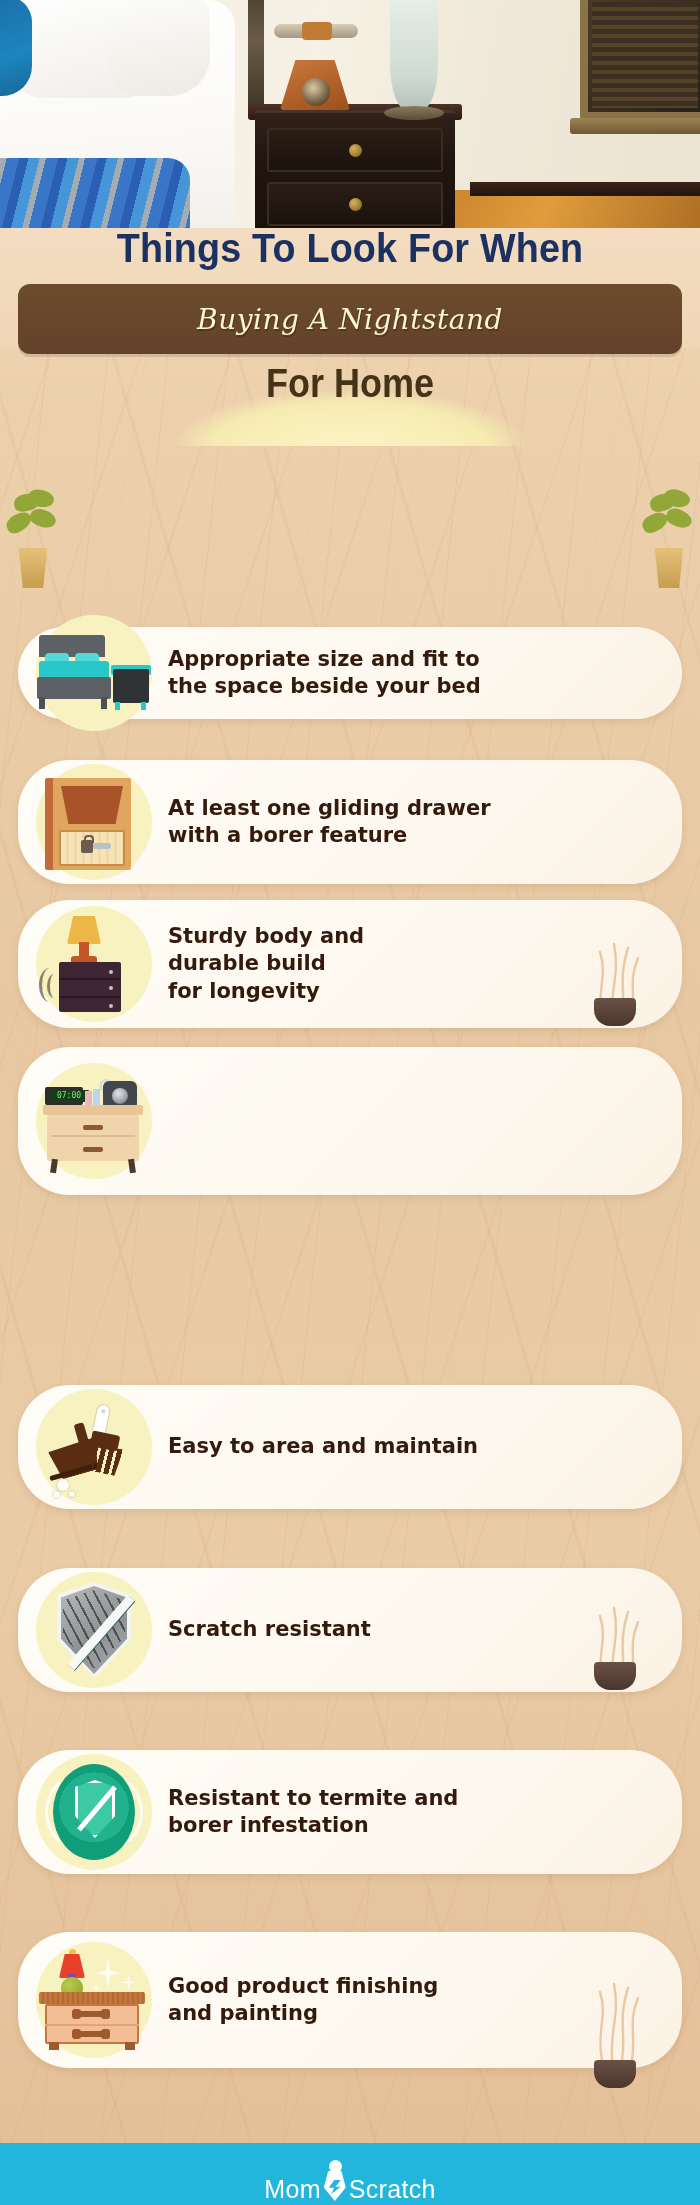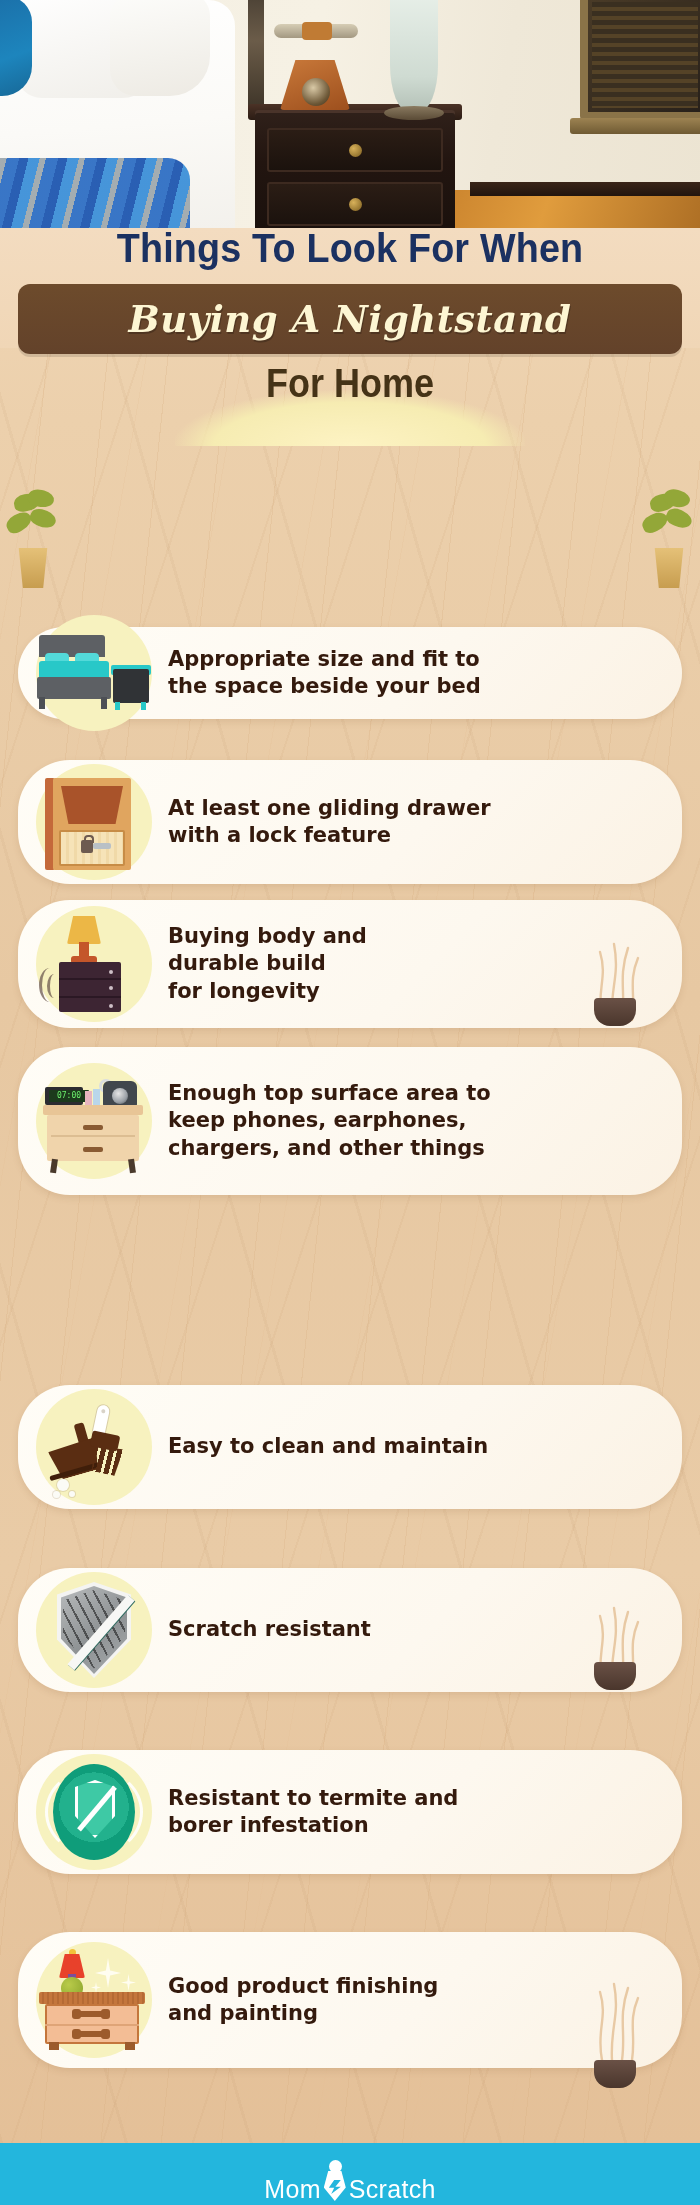--- a/index.html
+++ b/index.html
@@ -162,22 +162,22 @@
   }
   .banner {
     position: absolute; left: 18px; top: 284px; width: 664px; height: 70px;
     background: linear-gradient(180deg,#6d4b2c,#63422a);
     border-radius: 12px;
     display: flex; align-items: center; justify-content: center;
     box-shadow: 0 3px 0 rgba(0,0,0,.12);
   }
   .banner-text {
     font-family: "DejaVu Serif", serif;
-    font-style: italic; font-weight: 700;
-    font-size: 37px; color: #fdf6d3;
+    font-style: italic; font-weight: 400;
+    font-size: 28px; color: #fdf6d3;
     letter-spacing: .5px;
     text-shadow: 1px 2px 0 rgba(0,0,0,.22);
   }
   .title-sub {
     position: absolute; left: 0; top: 361px; width: 700px;
     text-align: center;
     font-family: "Liberation Sans Narrow","Liberation Sans",sans-serif;
     font-weight: 700; font-size: 40px; color: #453317;
     transform: scaleX(.9);
   }
@@ -476,41 +476,41 @@
       <div class="ic">
         <div class="cab-side"></div>
           <div class="cab-body"></div>
         <div class="cab-open"></div>
           <div class="cab-draw"></div>
         <div class="cab-lock"></div>
           <div class="cab-key"></div>
       </div>
     </div>
     <div class="card-text">At least one gliding drawer
-with a lock feature</div>
+with a borer feature</div>
   </div>
 
   <div class="card" style="top:900px; height:128px">
     <div class="card-icon">
       <div class="icon-halo"></div>
       <div class="ic">
         <div class="shake"></div>
           <div class="shake2"></div>
         <div class="lmp-shade"></div>
           <div class="lmp-stem"></div>
           <div class="lmp-base"></div>
         <div class="drs-body"></div>
         <div class="drs-line" style="top:62px"></div>
         <div class="drs-line" style="top:80px"></div>
         <div class="drs-knob" style="left:72px; top:54px"></div>
         <div class="drs-knob" style="left:72px; top:70px"></div>
         <div class="drs-knob" style="left:72px; top:88px"></div>
       </div>
     </div>
-    <div class="card-text">Buying body and
+    <div class="card-text">Sturdy body and
 durable build
 for longevity</div>
     <div class="deco-grass">
       <svg width="64" height="96" viewBox="0 0 64 96">
         <g fill="none" stroke="#e8c9a4" stroke-width="2.4" stroke-linecap="round">
           <path d="M18 94 C12 64, 24 52, 16 26"></path>
           <path d="M28 94 C26 62, 36 50, 30 18"></path>
           <path d="M38 94 C42 66, 34 52, 44 22"></path>
           <path d="M48 94 C52 68, 44 56, 54 32"></path>
         </g>
@@ -532,41 +532,38 @@
         <div class="n4-tel"></div>
         <div class="n4-top"></div>
           <div class="n4-body"></div>
           <div class="n4-d1"></div>
         <div class="n4-h1"></div>
           <div class="n4-h2"></div>
         <div class="n4-leg1"></div>
           <div class="n4-leg2"></div>
       </div>
     </div>
-    <div class="card-text">Enough top surface area to
-keep phones, earphones,
-chargers, and other things</div>
   </div>
 
   <div class="card" style="top:1385px; height:124px">
     <div class="card-icon">
       <div class="icon-halo"></div>
       <div class="ic">
         <div class="dp-handle"></div>
           <div class="dp-pan"></div>
           <div class="dp-edge"></div>
         <div class="br-handle"></div>
           <div class="br-head"></div>
           <div class="br-bristles"></div>
         <div class="bub" style="left:20px; top:80px; width:12px; height:12px"></div>
         <div class="bub" style="left:16px; top:92px; width:7px; height:7px"></div>
         <div class="bub" style="left:32px; top:92px; width:6px; height:6px"></div>
       </div>
     </div>
-    <div class="card-text">Easy to clean and maintain</div>
+    <div class="card-text">Easy to area and maintain</div>
   </div>
 
   <div class="card" style="top:1568px; height:124px">
     <div class="card-icon">
       <div class="icon-halo"></div>
       <div class="ic">
         <div class="sh6-rim"></div>
           <div class="sh6"></div>
         <div class="sh6-scr"></div>
           <div class="sh6-slash"></div>

